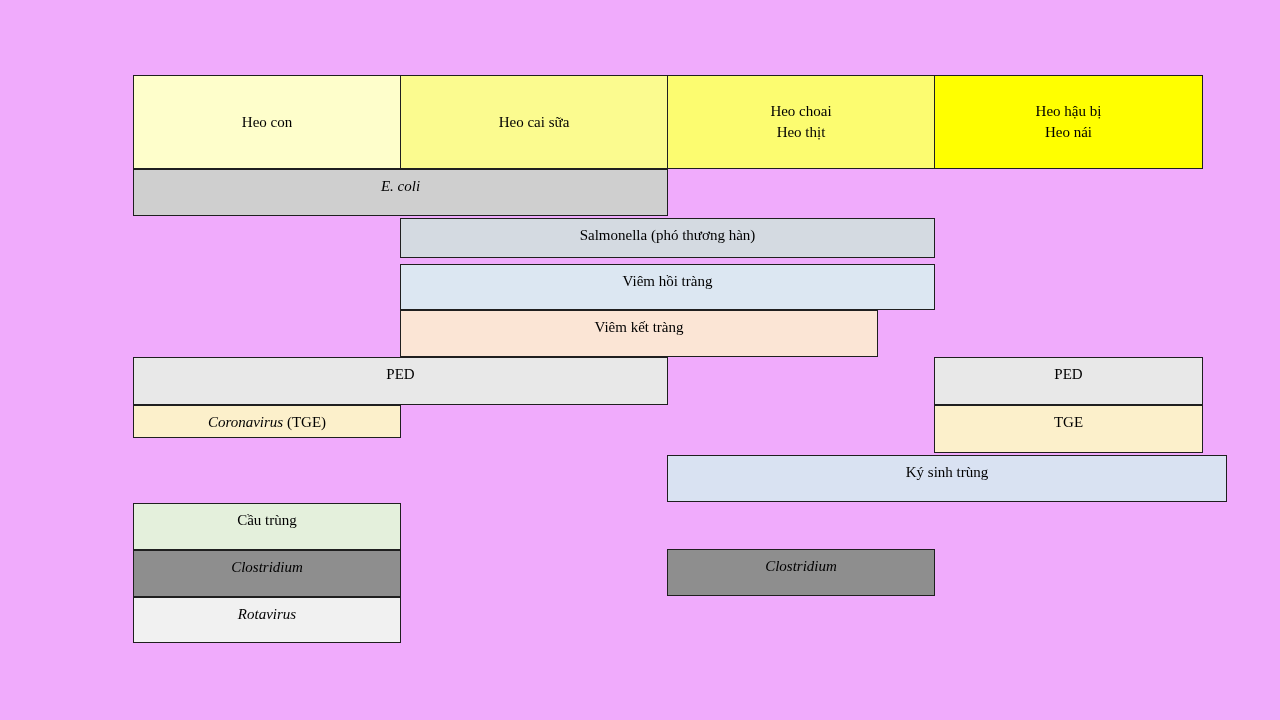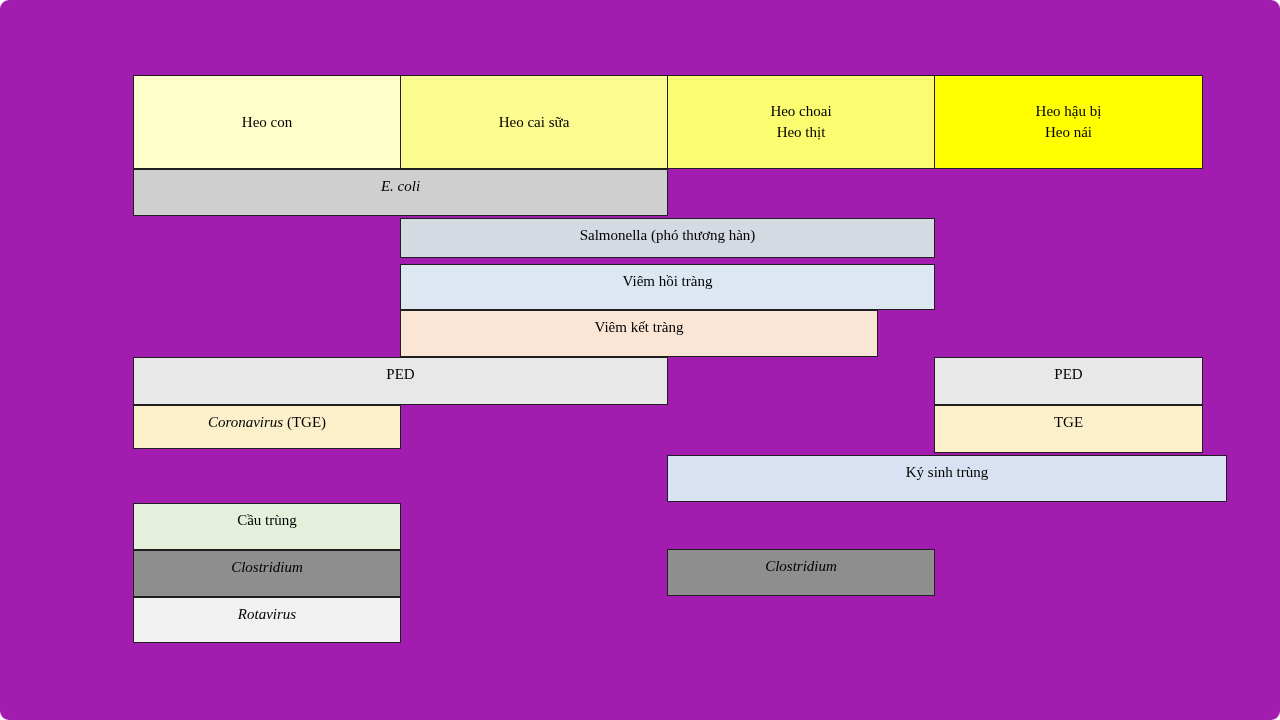--- a/index.html
+++ b/index.html
@@ -1,17 +1,17 @@
 <!DOCTYPE html>
 <html><head>
 <meta charset="utf-8">
 <style>
   html,body{margin:0;padding:0;background:#ffffff;width:1280px;height:720px;overflow:hidden;}
   body{font-family:"Liberation Serif","DejaVu Serif",serif;color:#000;}
-  #canvas{position:relative;width:1280px;height:720px;background:#a21caf;border-radius:9px;}
+  #canvas{position:relative;width:1280px;height:720px;background:#f0abfc;}
   .box{
     position:absolute;
     box-sizing:border-box;
     border:1px solid #1f1f1f;
     text-align:center;
     font-size:15px;
     line-height:21px;
   }
   
   .stage{
@@ -24,21 +24,21 @@
   .stage-4{left:934px;width:269px;}
   
   .bar{padding-top:6px;}
   .em{font-style:italic;}
   .bold{font-weight:normal;}
   .bar-ecoli            {left:133px;top:169px;width:535px;height:47px;}
   .bar-salmonella       {left:400px;top:218px;width:535px;height:40px;}
   .bar-viem-hoi-trang   {left:400px;top:264px;width:535px;height:46px;}
   .bar-viem-ket-trang   {left:400px;top:310px;width:478px;height:47px;}
   .bar-ped-left         {left:133px;top:357px;width:535px;height:48px;}
-  .bar-coronavirus-tge  {left:133px;top:405px;width:268px;height:44px;}
+  .bar-coronavirus-tge  {left:133px;top:405px;width:268px;height:33px;}
   .bar-ped-right        {left:934px;top:357px;width:269px;height:48px;}
   .bar-tge              {left:934px;top:405px;width:269px;height:48px;}
   .bar-ky-sinh-trung    {left:667px;top:455px;width:560px;height:47px;}
   .bar-cau-trung        {left:133px;top:503px;width:268px;height:47px;}
   .bar-clostridium-left {left:133px;top:550px;width:268px;height:47px;}
   .bar-rotavirus        {left:133px;top:597px;width:268px;height:46px;}
   .bar-clostridium-right{left:667px;top:549px;width:268px;height:47px;}
 </style>
 </head>
 <body>

